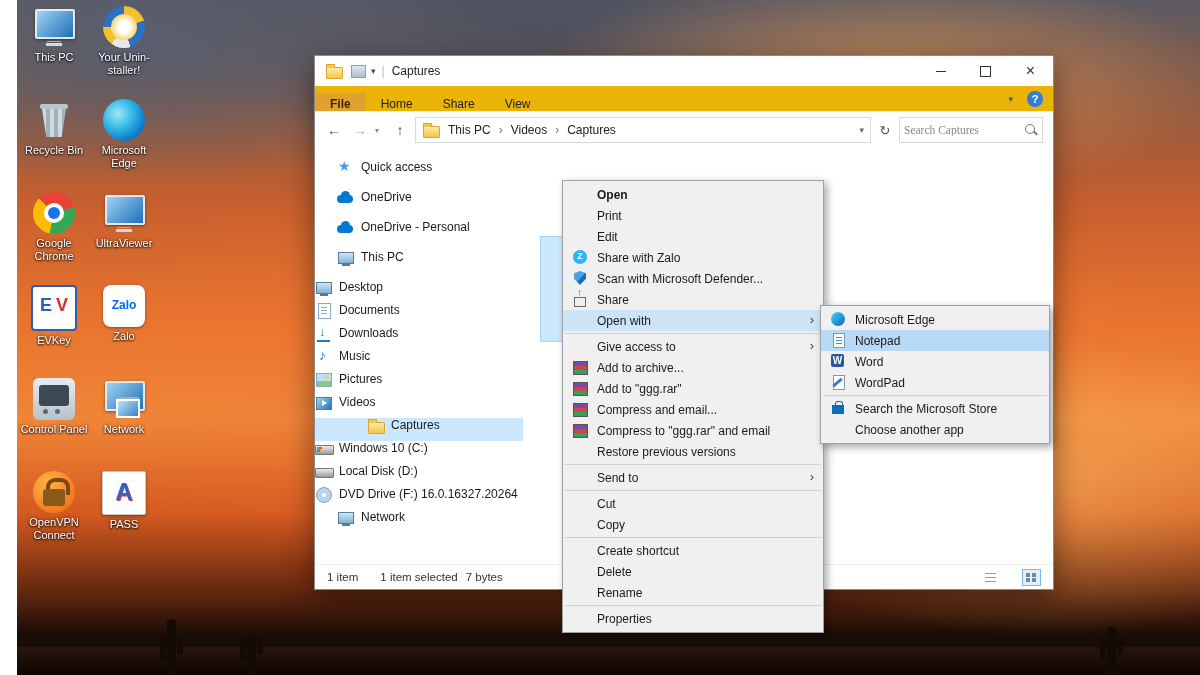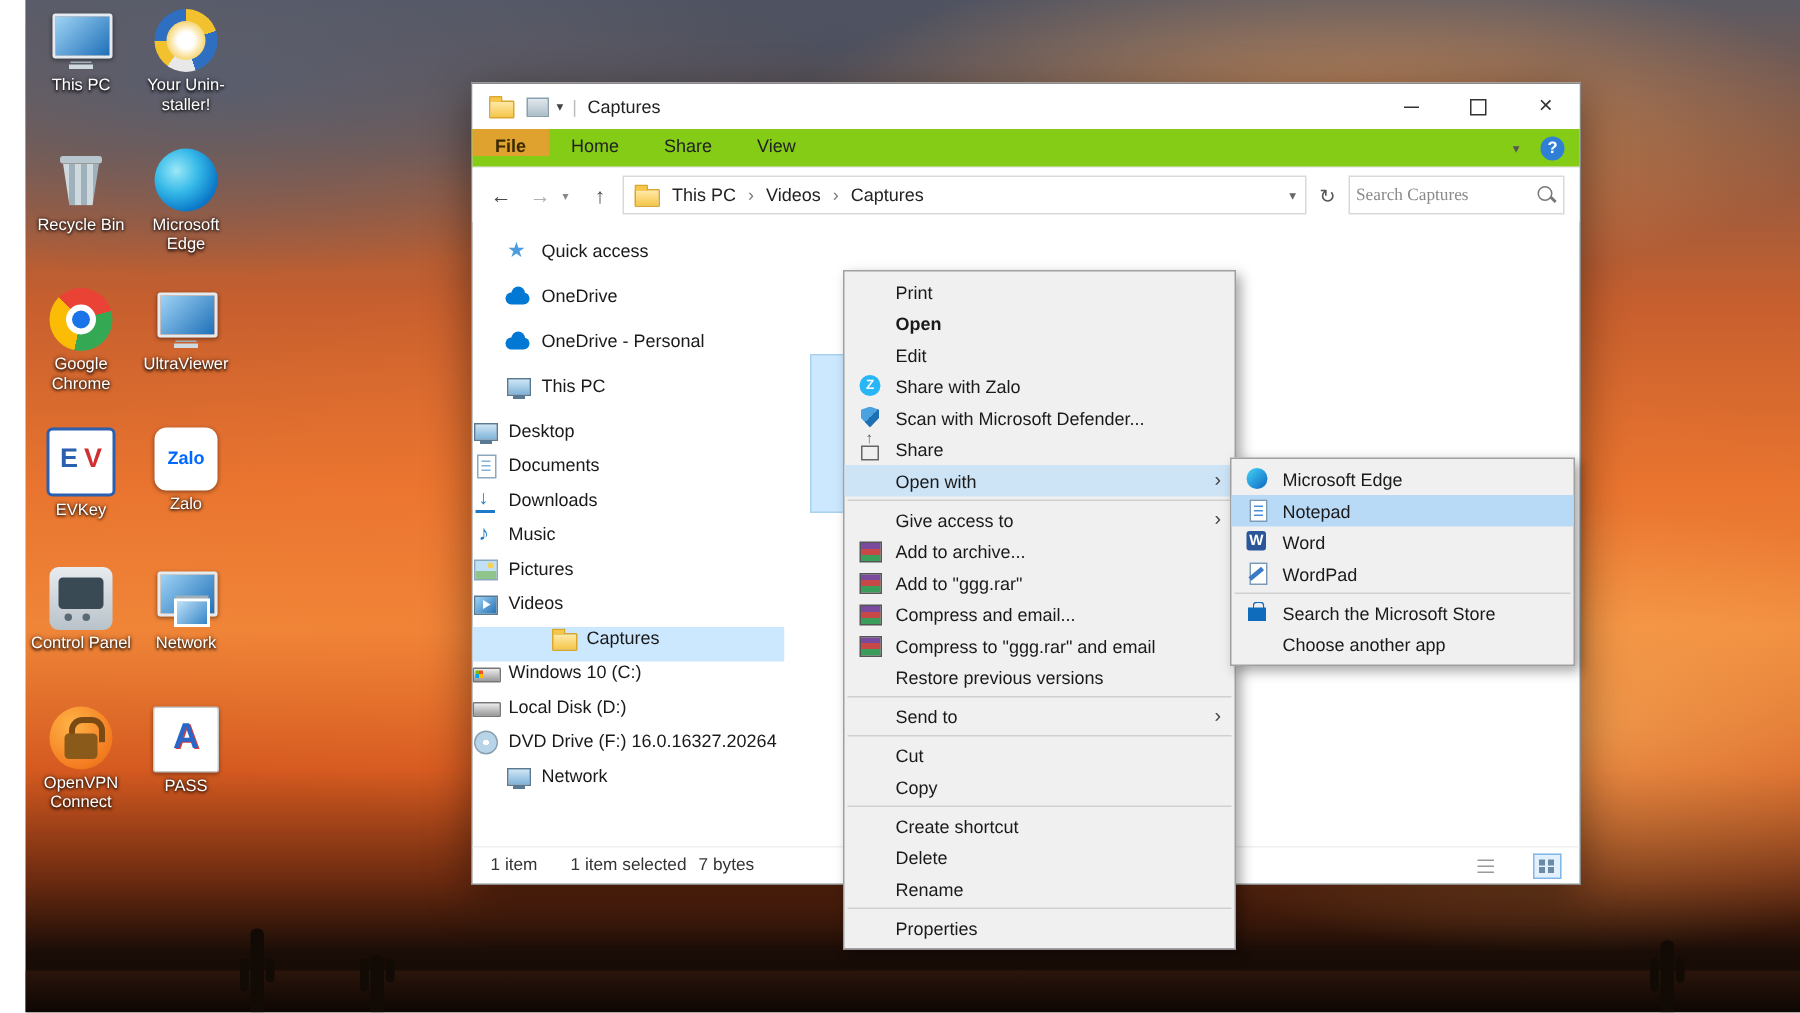--- a/index.html
+++ b/index.html
@@ -52,21 +52,21 @@
   .titlebar{height:30px;display:flex;align-items:center;padding-left:10px;font-size:12px;background:#fff}
   .qat-ico{width:13px;height:11px;background:linear-gradient(#dfe7ec,#aebfca);border:1px solid #8aa0ac;margin-left:8px}
   .qat-drop{font-size:9px;color:#444;margin-left:5px}
   .tdiv{color:#bbb;margin:0 7px 0 6px}
   .wtitle{color:#222}
   .tspacer{flex:1}
   .wc{width:45px;height:29px;display:flex;align-items:center;justify-content:center;color:#333}
   .wc-min::before{content:"";width:10px;height:1px;background:#333}
   .wc-max::before{content:"";width:9px;height:9px;border:1px solid #333}
   .wc-close{font-size:16px}
-  .menubar{height:25px;display:flex;align-items:flex-start;font-size:12px;background:#84cc16;border-bottom:1px solid #ececec}
+  .menubar{height:25px;display:flex;align-items:flex-end;font-size:12px;background:#eab308;border-bottom:1px solid #ececec}
   .tab{padding:4px 15px 0 15px;color:#222}
   .tab-file{background:#e0a22e;color:#3a2800;font-weight:bold}
   .mspacer{flex:1}
   .rib-collapse{align-self:center;font-size:9px;color:#555;margin-right:14px}
   .help{align-self:center;width:16px;height:16px;border-radius:50%;background:#2f7fd6;color:#fff;font-size:11px;font-weight:bold;text-align:center;line-height:16px;margin-right:10px}
   .addr-row{height:36px;display:flex;align-items:center;gap:4px;padding:0 10px 0 8px;background:#fff}
   .navbtn{width:22px;text-align:center;font-size:14px;color:#4a4a4a}
   .navbtn.dim{color:#b0b0b0}
   .navdrop{font-size:8px;color:#888;width:10px}
   .addr{flex:1;height:24px;border:1px solid #d9d9d9;display:flex;align-items:center;padding:0 6px;gap:6px;font-size:12px;background:#fff}
@@ -332,25 +332,25 @@
       <span>1 item</span>
       <span>1 item selected</span>
       <span style="margin-left:-14px">7 bytes</span>
       <span class="st-spacer"></span>
       <div class="vt vt-list"></div>
       <div class="vt vt-thumb"></div>
     </div>
   </div>
 
   <div class="ctx">
-    <div class="cm-item">
-      <span>Print</span>
-    </div>
     <div class="cm-item bold">
       <span>Open</span>
+    </div>
+    <div class="cm-item">
+      <span>Print</span>
     </div>
     <div class="cm-item">
       <span>Edit</span>
     </div>
     <div class="cm-item">
       <span class="mi mi-zalo"></span>
       <span>Share with Zalo</span>
     </div>
     <div class="cm-item">
       <span class="mi mi-defender"></span>

